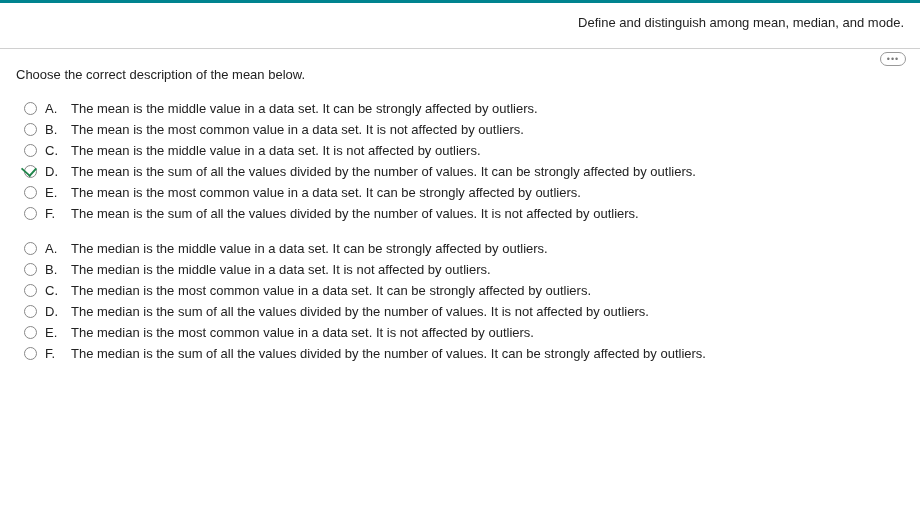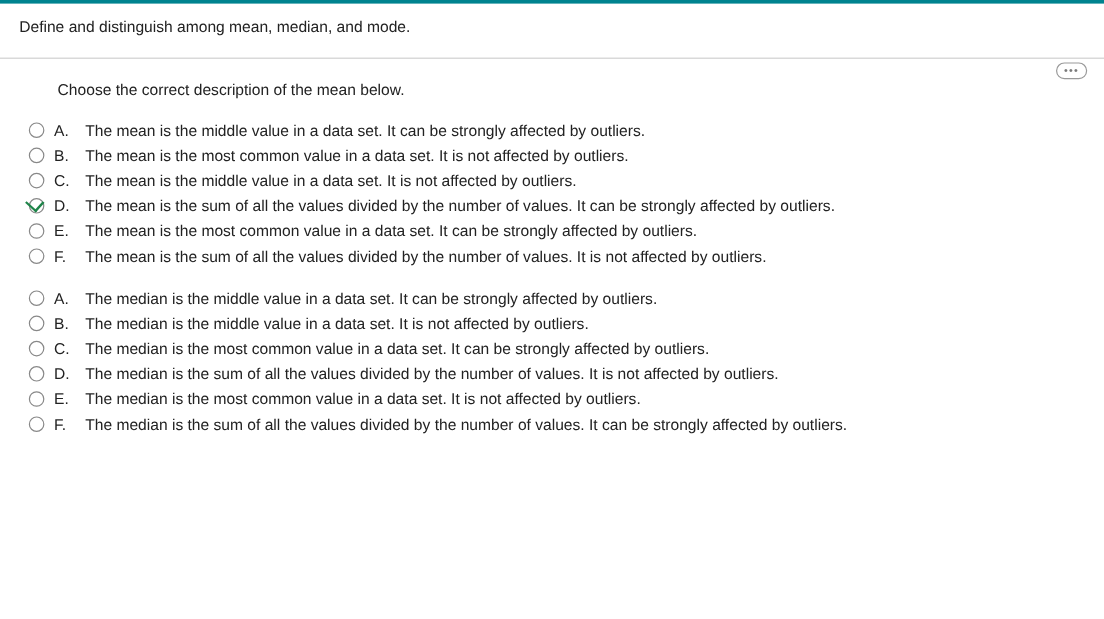--- a/index.html
+++ b/index.html
@@ -11,20 +11,21 @@
     background: #fff;
     width: 920px;
   }
   .top-border {
     height: 3px;
     background: #00838f;
   }
   .question-header {
     padding: 12px 16px 18px 16px;
     border-bottom: 1px solid #d0d0d0;
+    text-align: right;
   }
   .help-pill {
     position: absolute;
     top: 52px;
     right: 14px;
     width: 26px;
     height: 14px;
     border: 1px solid #999;
     border-radius: 8px;
     display: flex;
@@ -33,21 +34,20 @@
     font-size: 9px;
     color: #7a7a7a;
     cursor: pointer;
     letter-spacing: 1px;
   }
   .content {
     padding: 18px 16px 12px 16px;
   }
   .prompt {
     margin-bottom: 16px;
-    margin-left: 32px;
   }
   .options {
     margin-left: 8px;
   }
   .option-row {
     display: flex;
     align-items: center;
     gap: 8px;
     padding: 3px 0;
   }

